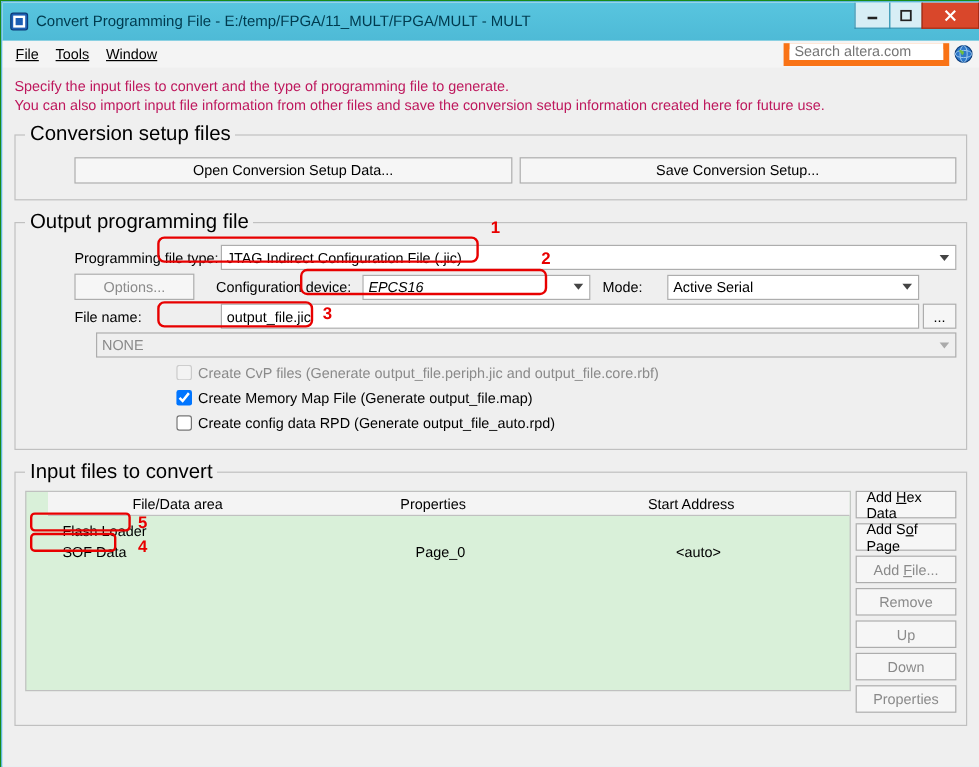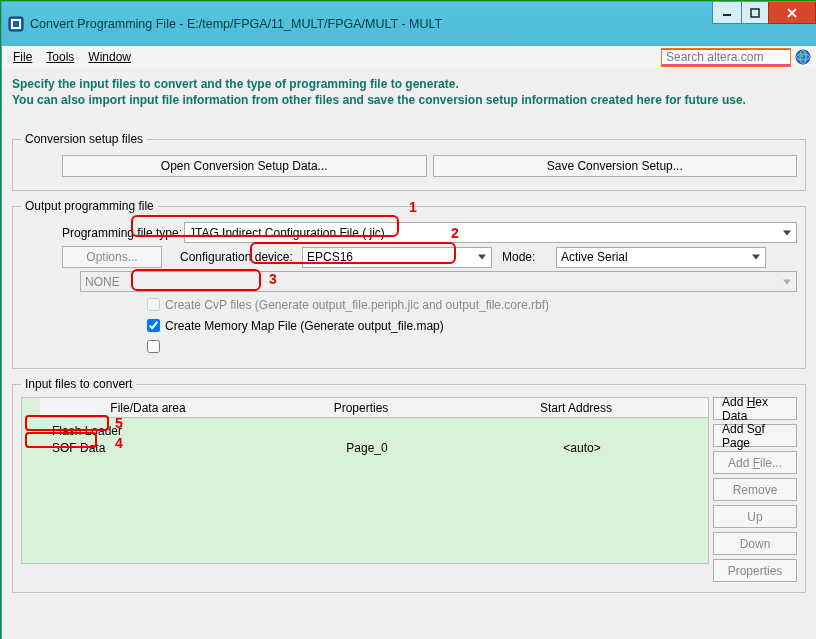--- a/index.html
+++ b/index.html
@@ -1,40 +1,40 @@
 <!DOCTYPE html>
 <html><head>
 <meta charset="utf-8">
 <style>
   * { box-sizing: border-box; font-family: "Segoe UI", Tahoma, sans-serif; font-size: 12px; }
   html, body { margin:0; padding:0; }
   body { background:#fff; }
   .window { width:816px; height:639px; border:1px solid #3aa6d0; background:#fff; position:relative; overflow:hidden; }
   .outer-border { border:1px solid #188c18;  }
   
-  .titlebar { height:44px; background:linear-gradient(#58c5df,#4ebad6); display:flex; align-items:center; padding-left:6px; }
+  .titlebar { height:32px; background:linear-gradient(#58c5df,#4ebad6); display:flex; align-items:center; padding-left:6px; }
   .titlebar .icon { width:16px; height:16px; margin-right:6px; }
   .titlebar .title { flex:1; color:#003b4f; font-size:12.5px; white-space:nowrap; overflow:hidden; }
   .winbtns { display:flex; height:100%; }
   .winbtn { width:34px; height:22px; margin-top:0; display:flex; align-items:center; justify-content:center; border:1px solid #2a8faf; border-top:none; background:#d7eef5; margin-left:-1px; }
   .winbtn.min { width:30px; }
   .winbtn.max { width:28px; }
   .winbtn.close { width:48px; background:#d9472b; border-color:#a82d16; }
   .winbtn.close svg line { stroke:#fff; }
   
   .menubar { height:22px; background:#f4f4f4; display:flex; align-items:center; padding:0 4px; }
   .menuitem { padding:2px 7px; cursor:default; }
-  .searchbox { margin-left:auto; display:flex; align-items:center; border:1px solid #f97316; height:19px; background:#ec4899; }
+  .searchbox { margin-left:auto; display:flex; align-items:flex-end; border:5px solid #f97316; height:19px; background:#3b82f6; }
   .searchbox input { border:none; outline:none; width:128px; padding:0 4px; font-size:12px; color:#777; }
   .globe { width:18px; height:18px; display:flex; align-items:center; justify-content:center; margin-left:3px; }
   
   .bodyarea { background:#efefef; height:calc(100% - 50px); padding:8px 10px 6px 10px; overflow:hidden; }
-  .intro { font-size:12px; color:#0f766e; margin-bottom:24px; line-height:1.35;font-weight:bold; }
+  .intro { font-size:12px; color:#be185d; margin-bottom:6px; line-height:1.35; }
   fieldset { border:1px solid #c0c0c0; margin:0 0 8px 0; padding:6px 8px 10px 8px; }
-  fieldset > legend { padding:0 4px; color:#000; font-size:12px; }
+  fieldset > legend { padding:0 4px; color:#000; font-size:17px; }
   .row { display:flex; align-items:center; margin:3px 0;padding-left:41px; }
   .btn { background:#f6f6f6; border:1px solid #adadad; padding:3px 8px; height:22px; display:inline-flex; align-items:center; justify-content:center; cursor:default; }
   .btn.wide { flex:1; margin-right:6px; }
   .btn.wide:last-child { margin-right:0; }
   .btn.disabled { color:#8a8a8a; }
   .formlabel { width:122px; }
   .formlabel2 { width:118px; }
   .combo { flex:1; height:21px; border:1px solid #adadad; background:#fff; display:flex; align-items:center; padding:0 4px; position:relative; }
   .combo .caret { position:absolute; right:5px; top:50%; transform:translateY(-50%); width:0;height:0;border-left:4px solid transparent;border-right:4px solid transparent;border-top:5px solid #444; }
   .txt { flex:1; height:21px; border:1px solid #adadad; background:#fff; padding:0 4px; display:flex; align-items:center; }
@@ -140,51 +140,59 @@
         <div class="combo">
           <span>JTAG Indirect Configuration File (.jic)</span>
           <span class="caret"></span>
         </div>
       </div>
 
       <div class="row optsrow">
         <div class="btn disabled" style="width:100px;">Options...</div>
         <div style="width:18px;"></div>
         <div class="formlabel2" style="width:122px;">Configuration device:</div>
-        <div class="combo" style="flex:0 0 190px;">
+        <div class="combo" style="flex:0 0 190px;font-style:italic;">
           <span>EPCS16</span>
           <span class="caret"></span>
         </div>
         <div class="modelabel">Mode:</div>
         <div class="combo" style="flex:0 0 210px;">
           <span>Active Serial</span>
           <span class="caret"></span>
         </div>
       </div>
 
+      <div class="row">
+        <div class="formlabel">File name:</div>
+        <div class="txt">
+              <span>output_file.jic</span>
+            </div>
+        <div class="btn dots">...</div>
+      </div>
 
       <div class="row">
         <div style="width:18px;"></div>
         <div class="combo disabled">
           <span>NONE</span>
           <span class="caret" style="border-top-color:#aaa;"></span>
         </div>
       </div>
 
       <div style="margin-left:122px;">
         <label class="chk disabled">
           <input type="checkbox" disabled="" style="">
           <span>Create CvP files (Generate output_file.periph.jic and output_file.core.rbf)</span>
         </label>
         <label class="chk">
           <input type="checkbox" checked="" style="">
           <span>Create Memory Map File (Generate output_file.map)</span>
         </label>
         <label class="chk">
           <input type="checkbox" style="">
+          <span>Create config data RPD (Generate output_file_auto.rpd)</span>
         </label>
       </div>
 
       <div class="annot" style="left:118px; top:2px; width:268px; height:22px;"></div>
       <div class="annot-num" style="left:396px; top:-14px;">1</div>
 
       <div class="annot" style="left:237px; top:29px; width:206px; height:22px;"></div>
       <div class="annot-num" style="left:438px; top:12px;">2</div>
 
       <div class="annot" style="left:118px; top:56px; width:130px; height:22px;"></div>

